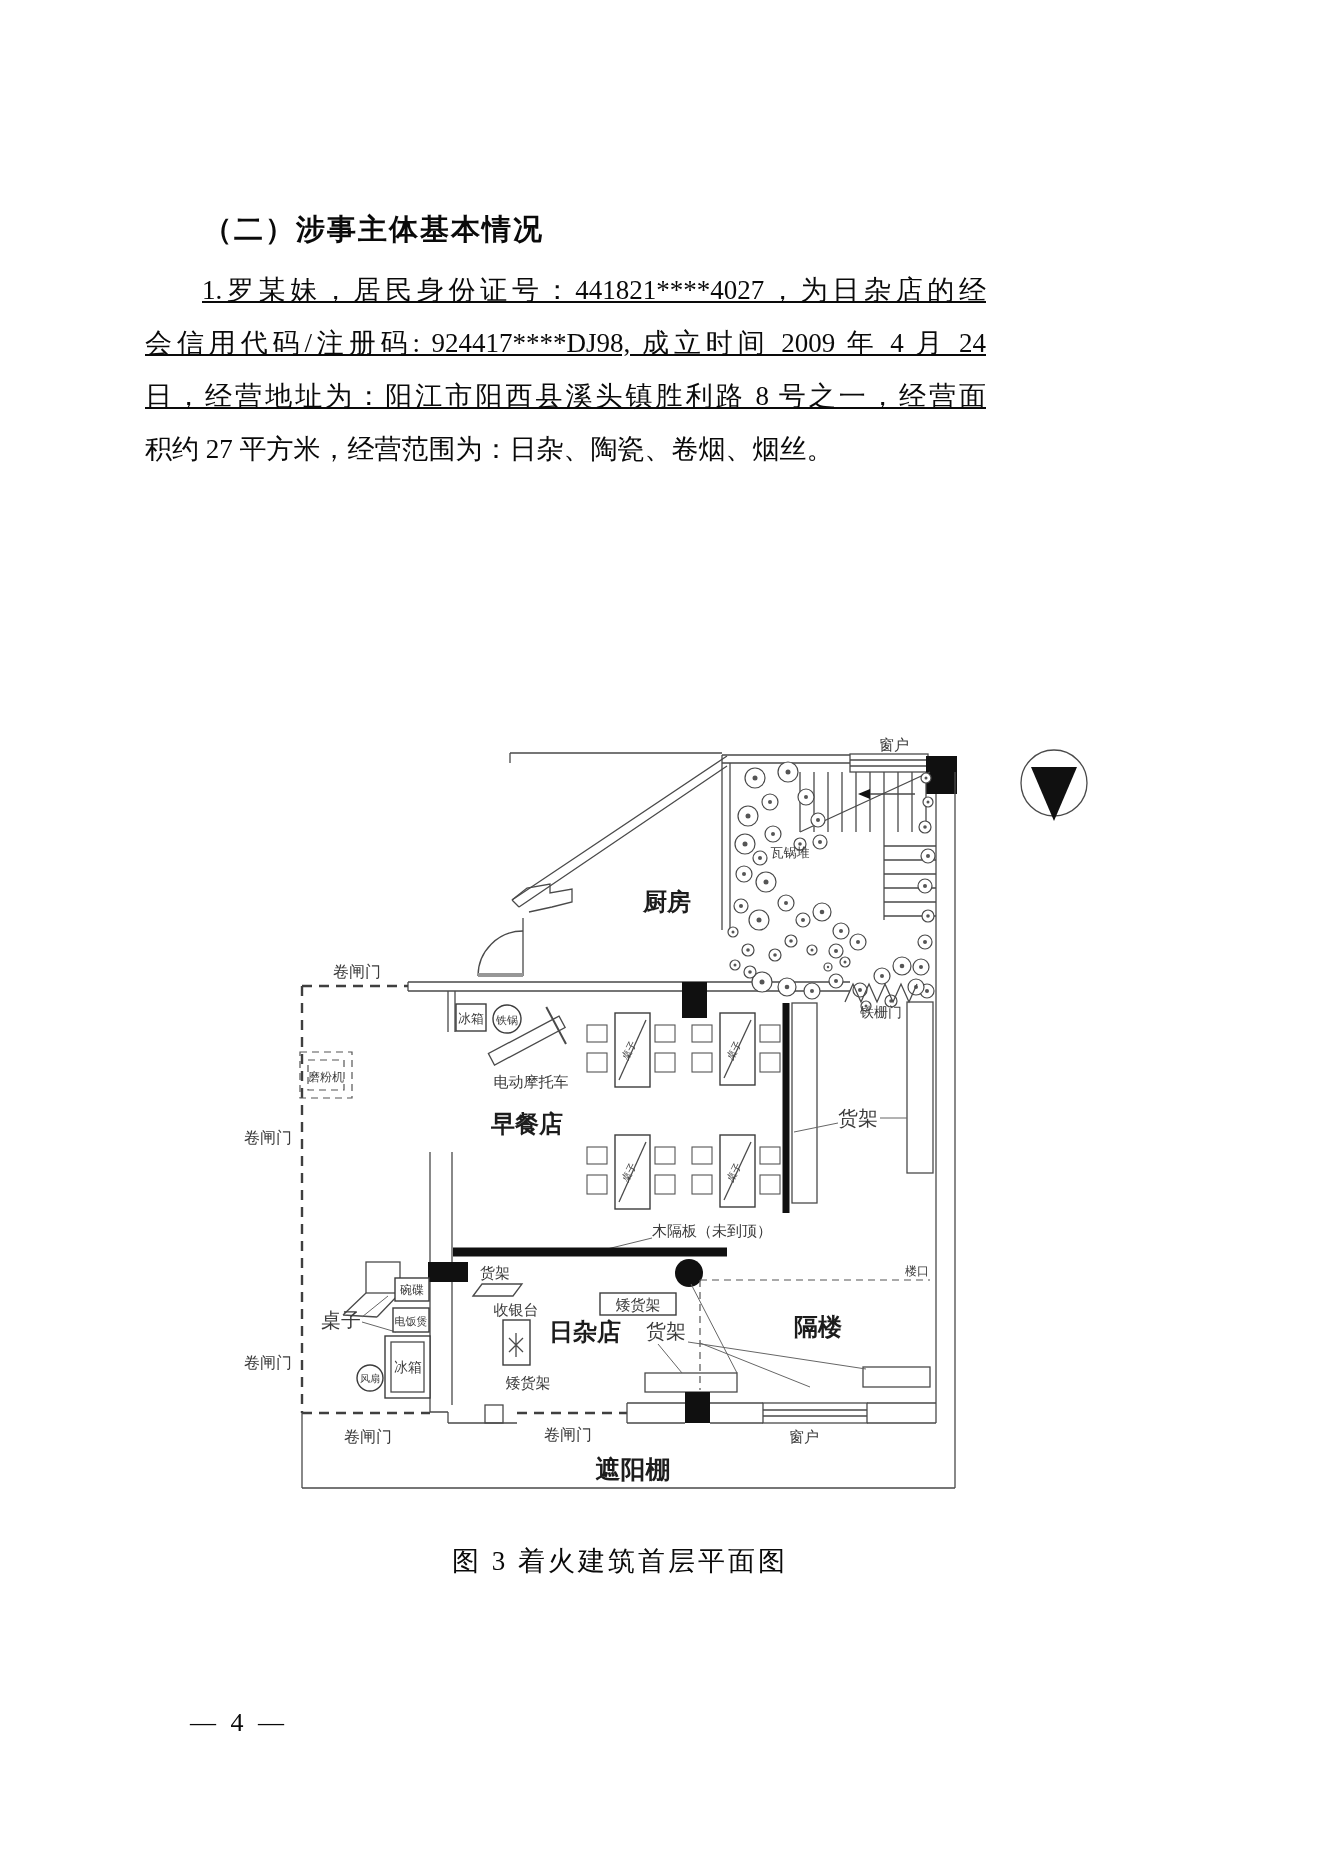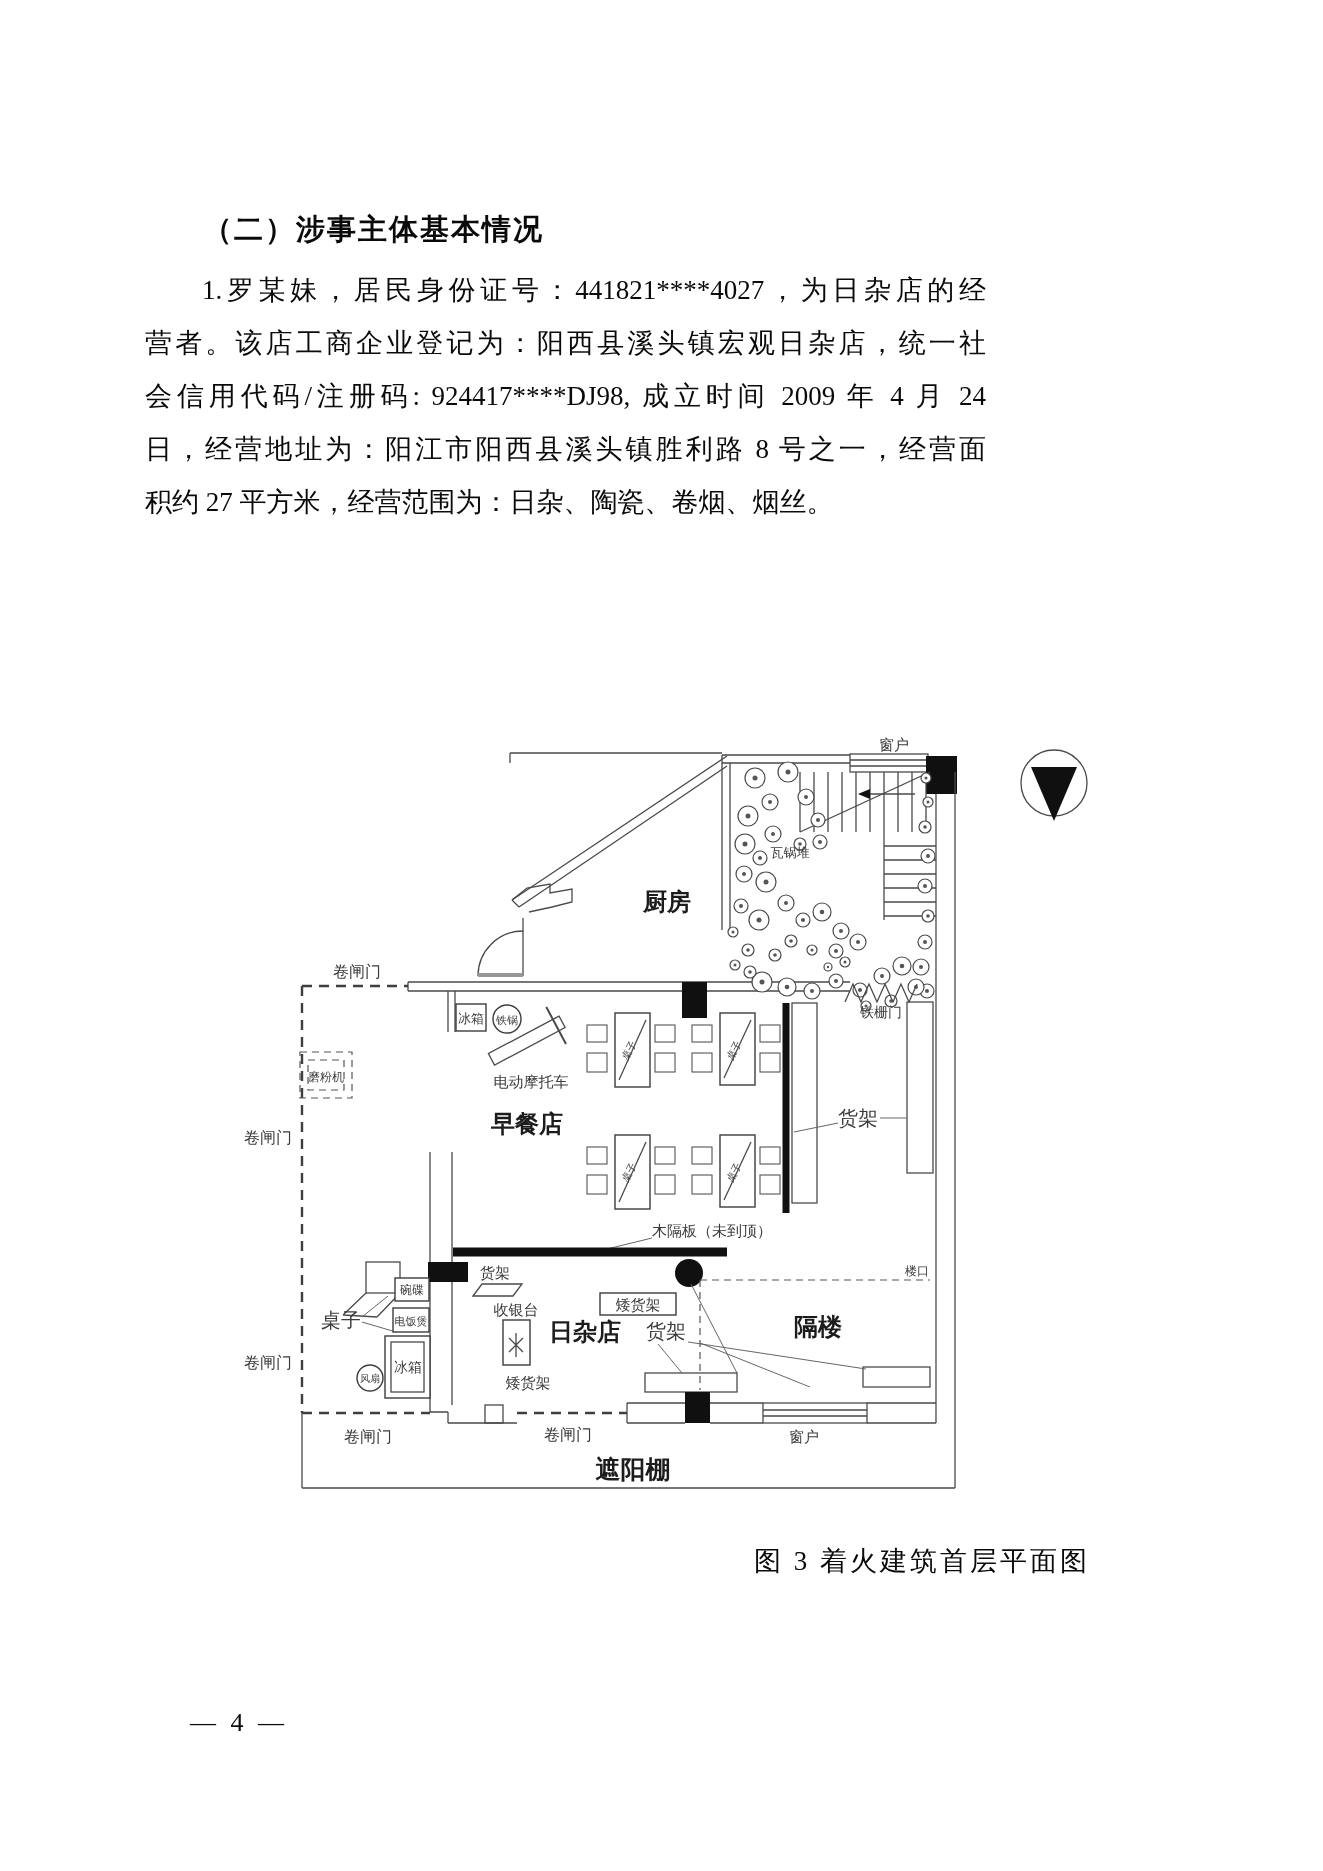--- a/index.html
+++ b/index.html
@@ -17,25 +17,25 @@
     color:#0a0a0a;
   }
   .para{
     position:absolute;left:145px;top:264px;width:841px;
     font-size:27px;color:#0a0a0a;
   }
   .pline{
     height:53px;line-height:53px;white-space:nowrap;
     text-align:justify;
   }
-  .pline.just{text-align-last:justify;}
+  .pline.just{text-align-last:justify;text-decoration:underline;}
   .pline.first{text-indent:57px;}
   .caption{
     position:absolute;left:150px;top:1543px;width:940px;
-    text-align:right;font-size:27px;letter-spacing:3px;color:#0a0a0a;
+    text-align:center;font-size:27px;letter-spacing:3px;color:#0a0a0a;
   }
   .pagenum{
     position:absolute;left:190px;top:1708px;
     font-size:26px;letter-spacing:4px;color:#0a0a0a;
   }
   svg.plan{position:absolute;left:0;top:620px;}
   svg .w{stroke:#4a4a4a;stroke-width:1.3;fill:none;}
   svg .w2{stroke:#4a4a4a;stroke-width:2;fill:none;}
   svg .dash{stroke:#3f3f3f;stroke-width:2.4;fill:none;stroke-dasharray:10 7;}
   svg .dashf{stroke:#555;stroke-width:1.2;fill:none;stroke-dasharray:7 5;}
@@ -51,21 +51,20 @@
 </style>
 </head>
 <body>
 
 <div class="page">
 
   <div class="heading">（二）涉事主体基本情况</div>
 
   <div class="para">
     <div class="pline just first">1.罗某妹，居民身份证号：441821****4027，为日杂店的经</div>
-    <div class="pline just">营者。该店工商企业登记为：阳西县溪头镇宏观日杂店，统一社</div>
     <div class="pline just">会信用代码/注册码: 924417****DJ98, 成立时间 2009 年 4 月 24</div>
     <div class="pline just">日，经营地址为：阳江市阳西县溪头镇胜利路 8 号之一，经营面</div>
     <div class="pline">积约 27 平方米，经营范围为：日杂、陶瓷、卷烟、烟丝。</div>
   </div>
 
   <svg class="plan" width="1323" height="890" viewBox="0 0 1323 890">
 
     <g>
       <circle class="w" cx="1054" cy="163" r="33" stroke-width="1.6"></circle>
       <path class="blk" d="M1031 147 L1077 147 L1054 201 Z"></path>

